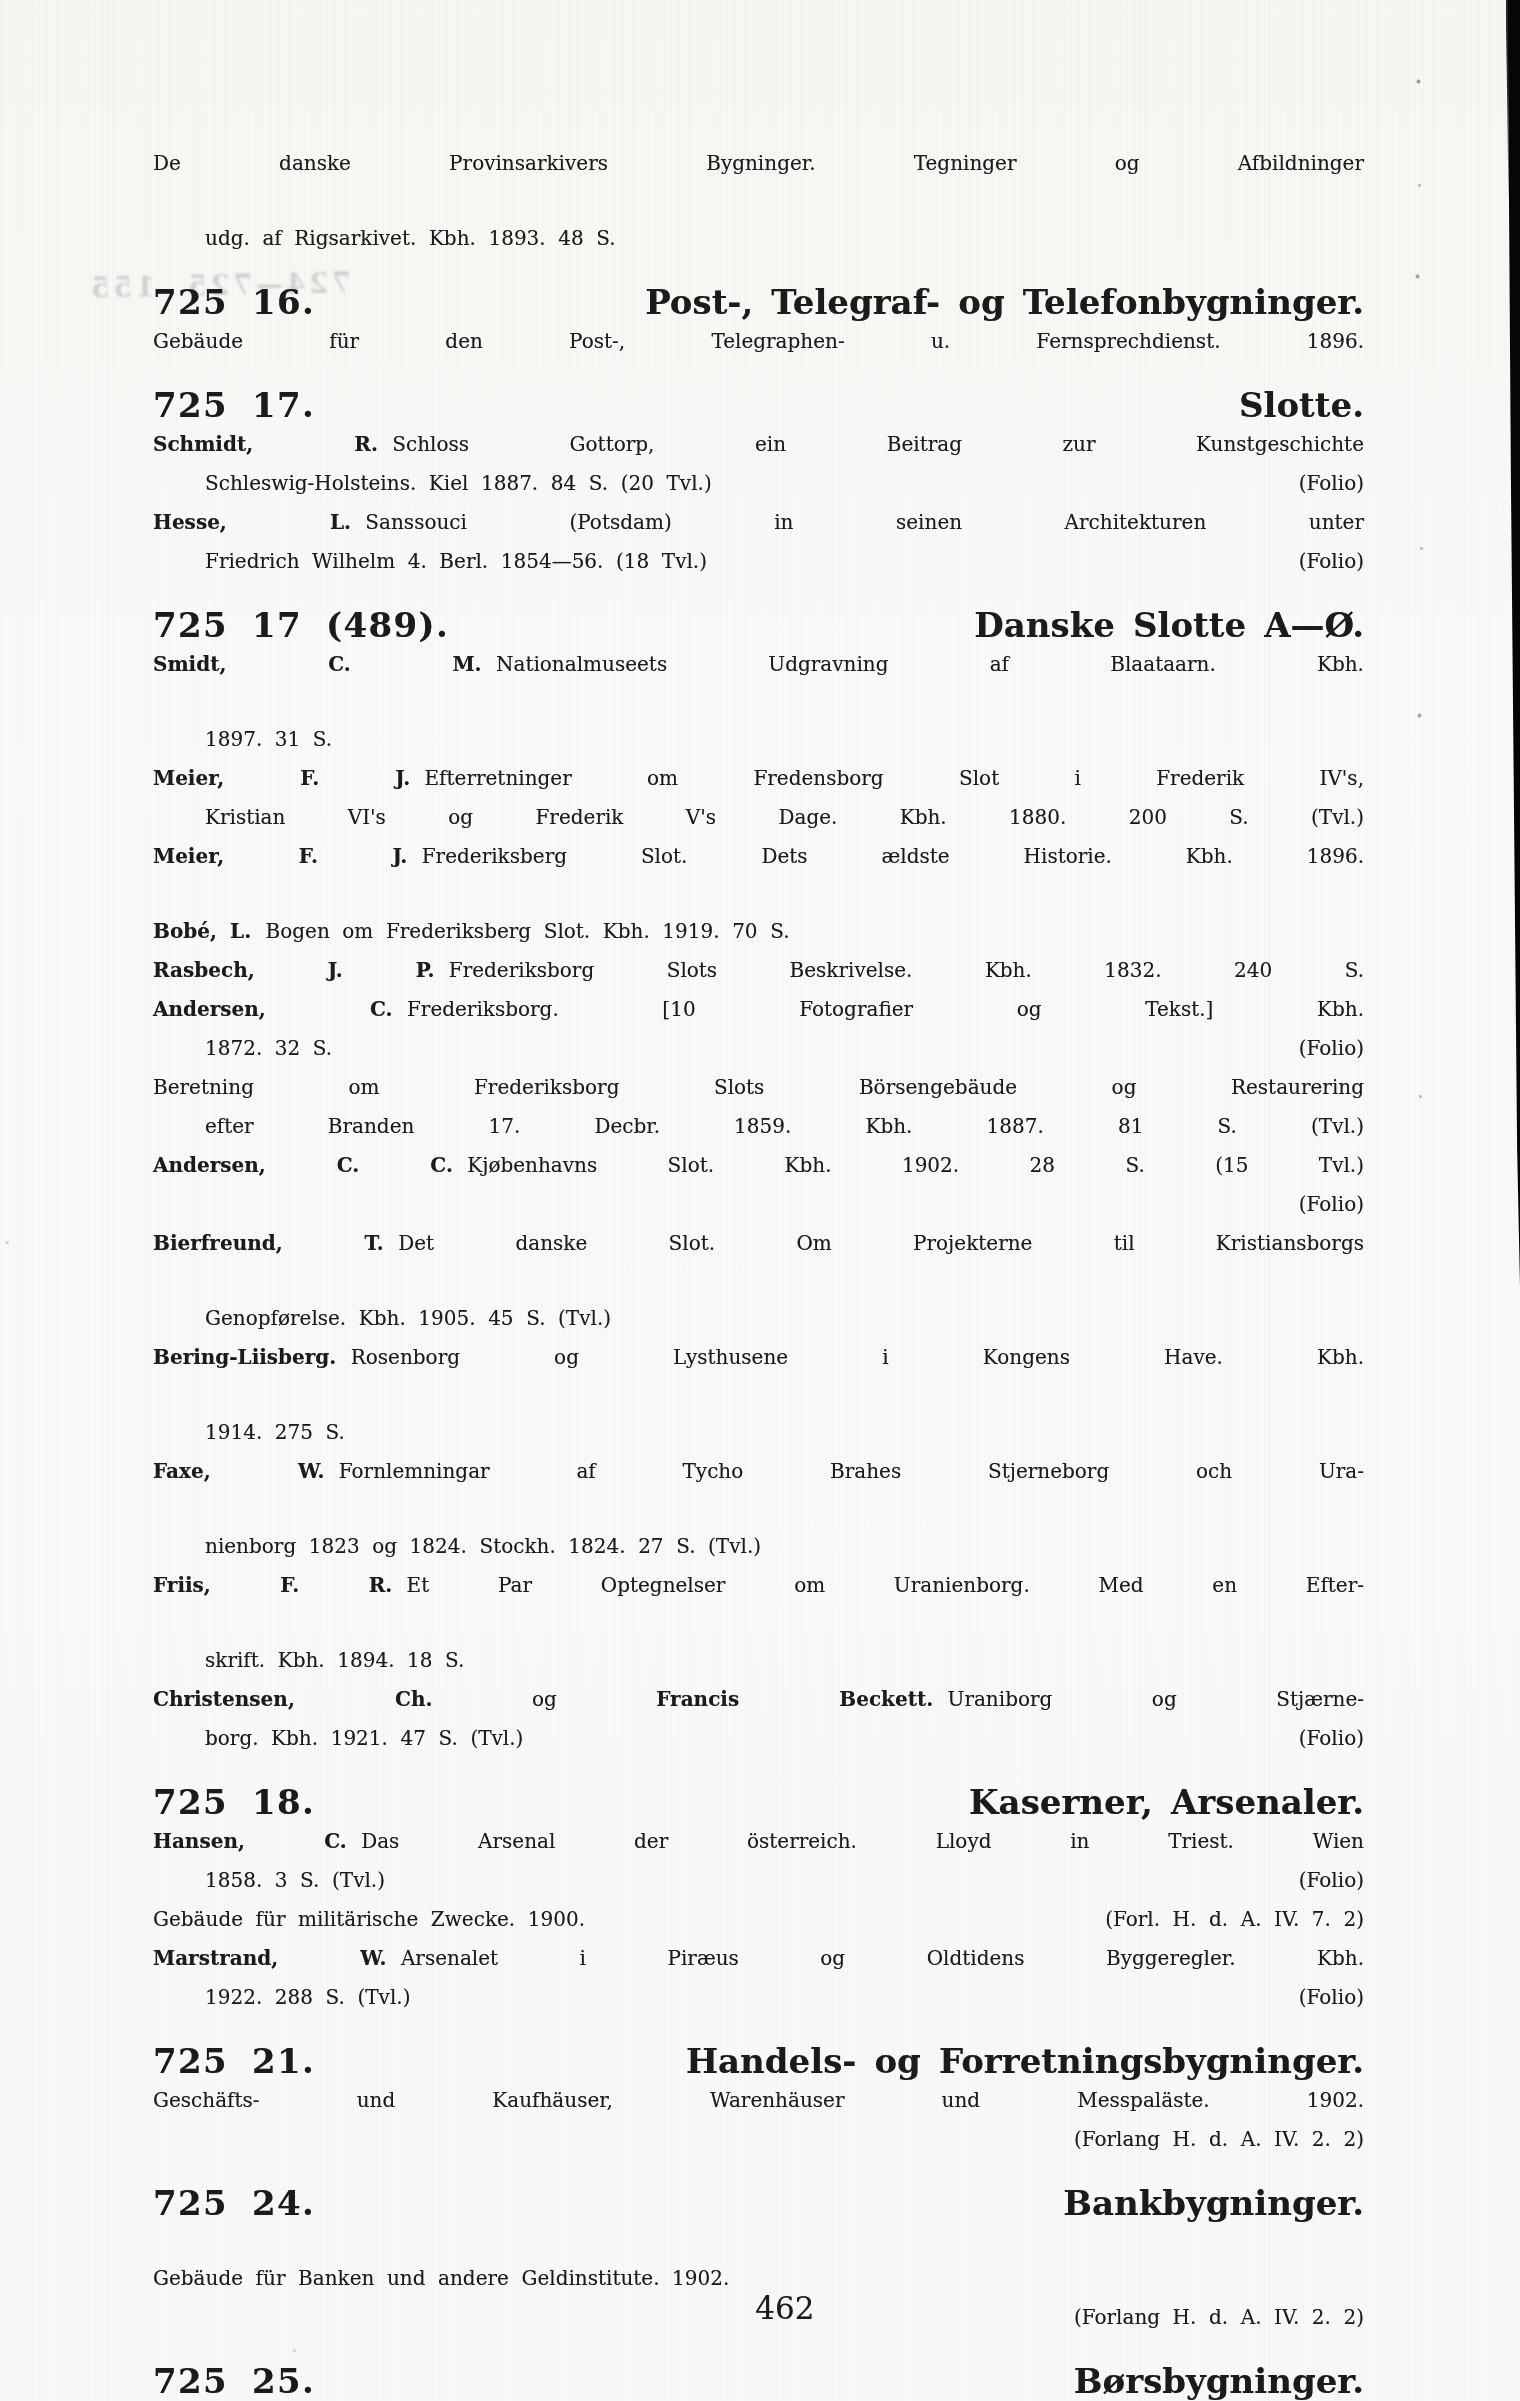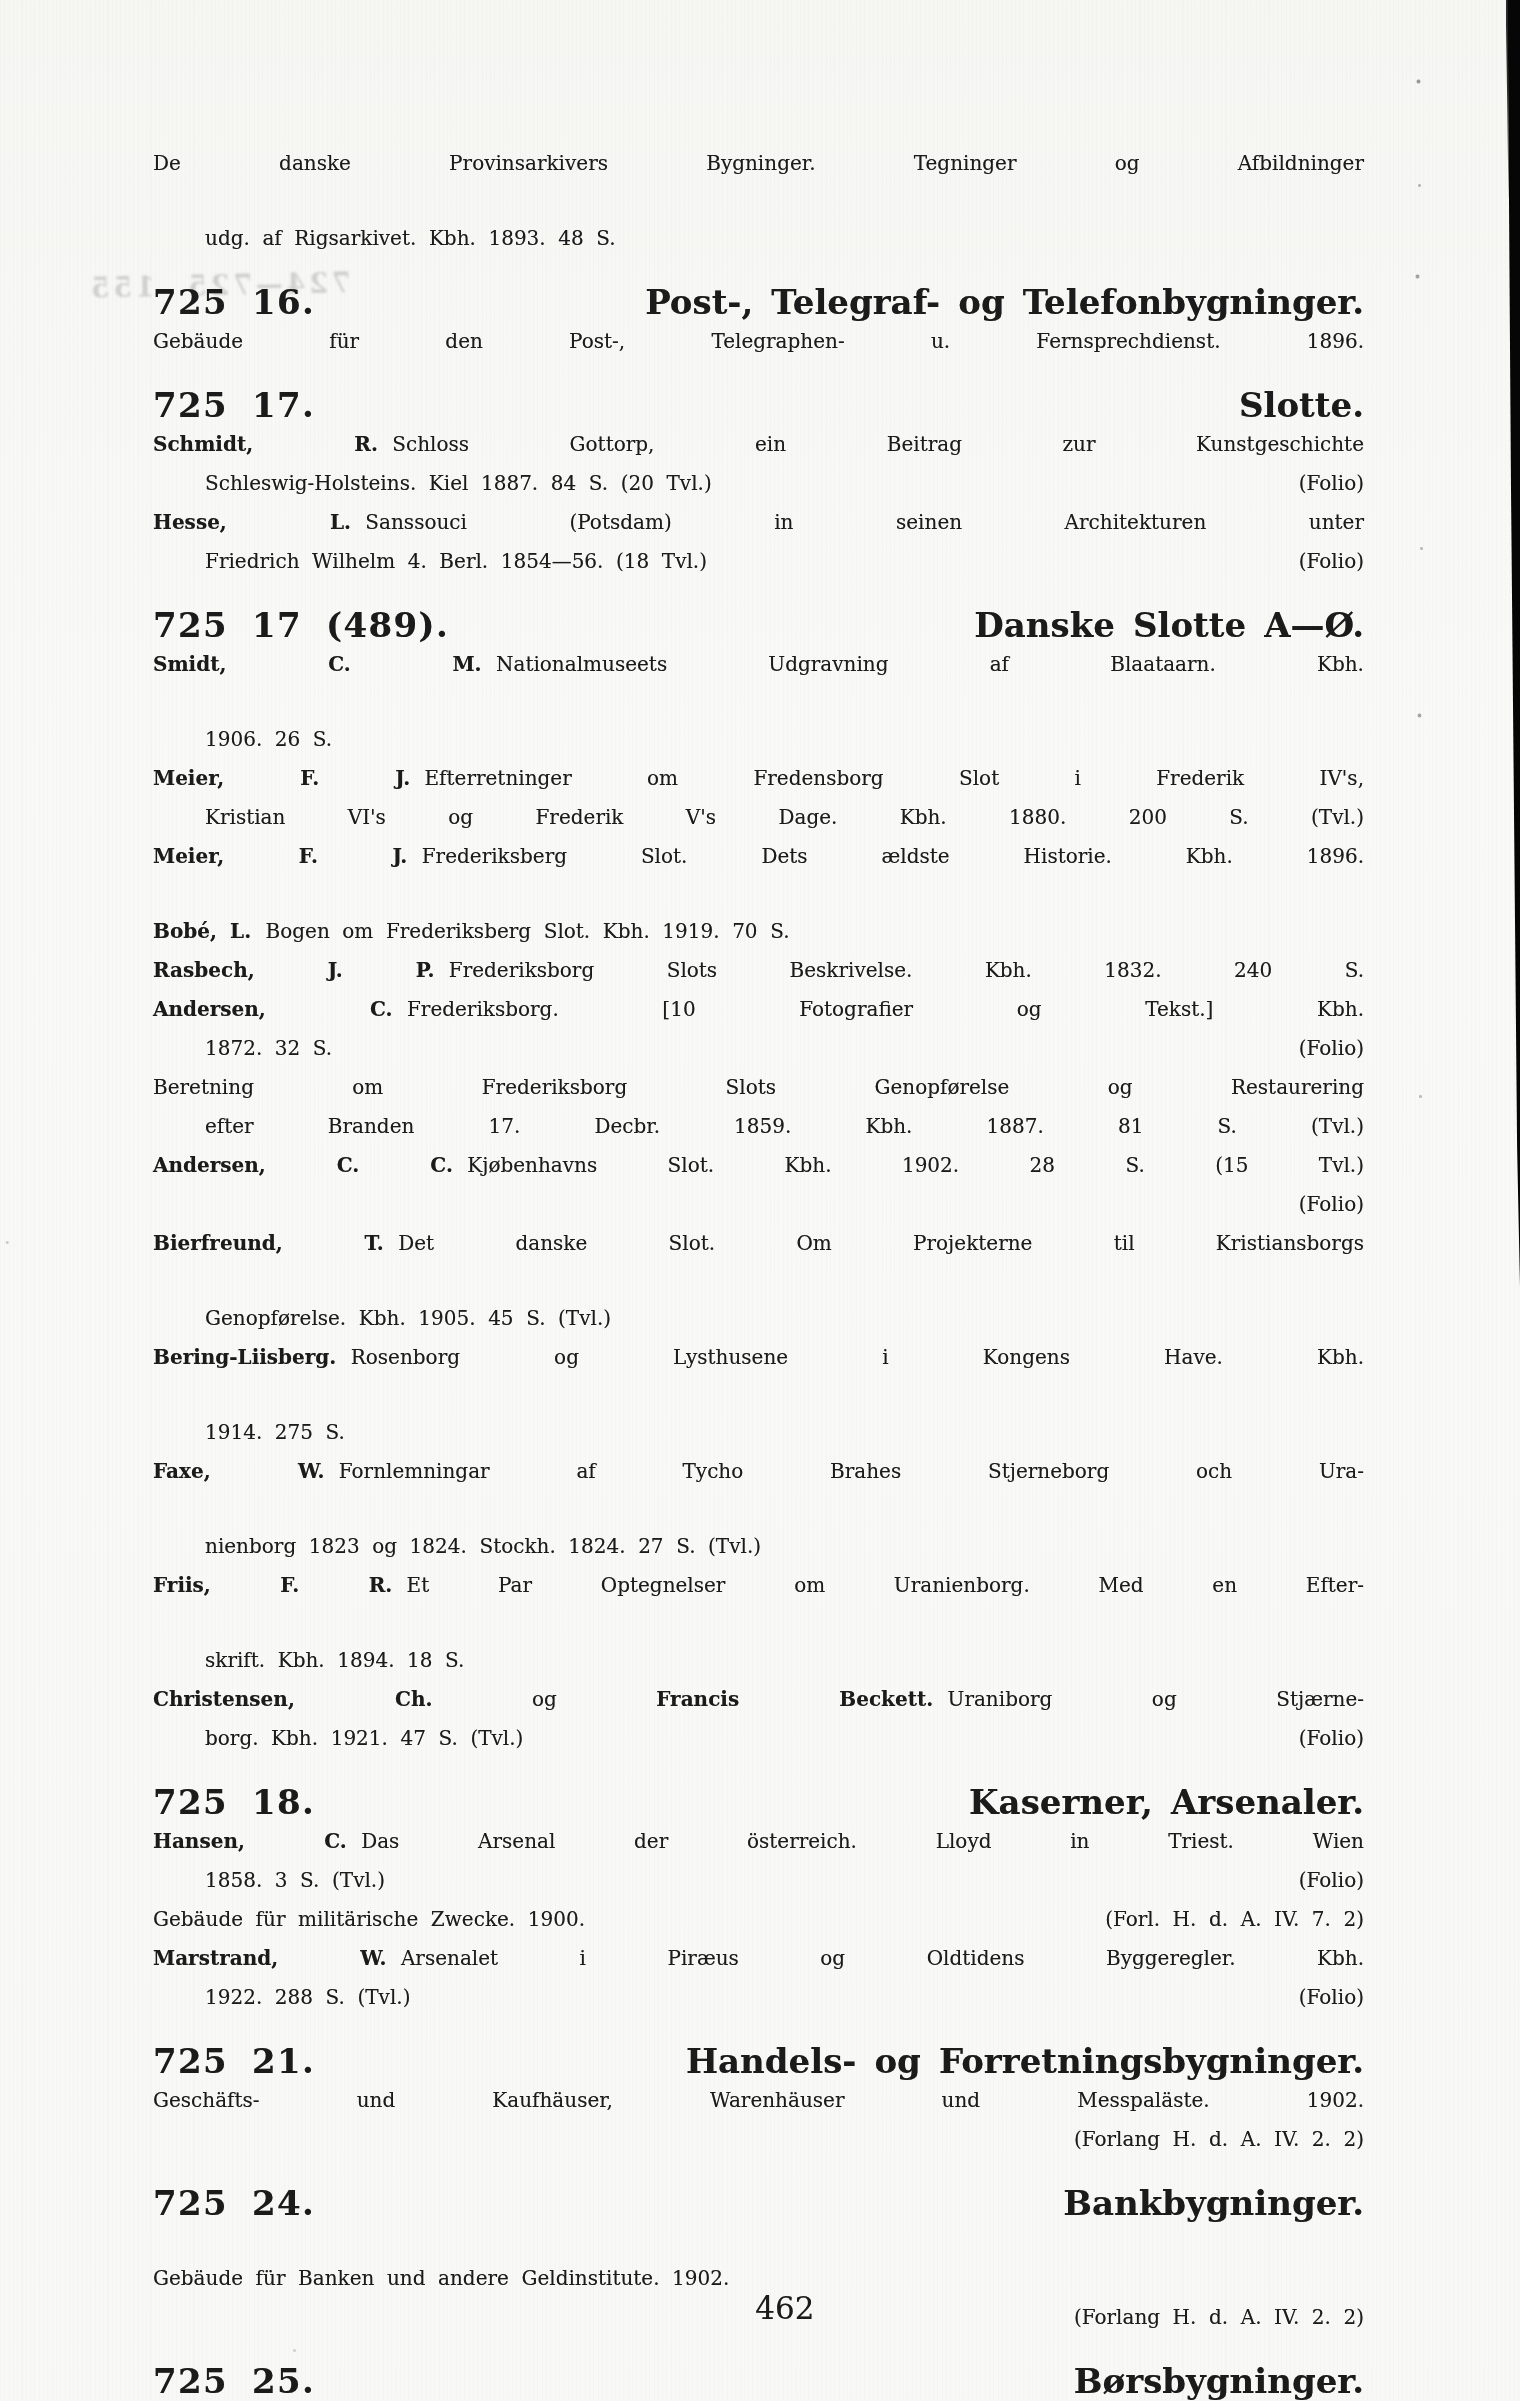--- a/index.html
+++ b/index.html
@@ -64,32 +64,32 @@
       <div class="line just"><span class="b gap">Hesse, L.</span><span class="">Sanssouci (Potsdam) in seinen Architekturen unter</span></div>
       <div class="line between indent">
         <span><span class="">Friedrich Wilhelm 4. Berl. 1854—56. (18 Tvl.)</span></span>
         <span>(Folio)</span>
       </div>
       <div class="line header">
         <span class="hnum">725 17 (489).</span>
         <span class="htitle">Danske Slotte A—Ø.</span>
       </div>
       <div class="line just"><span class="b gap">Smidt, C. M.</span><span class="">Nationalmuseets Udgravning af Blaataarn. Kbh.</span></div>
-      <div class="line leftline indent"><span class="">1906. 26 S.</span></div>
+      <div class="line leftline indent"><span class="">1897. 31 S.</span></div>
       <div class="line just"><span class="b gap">Meier, F. J.</span><span class="">Efterretninger om Fredensborg Slot i Frederik IV's,</span></div>
       <div class="line just indent"><span class="">Kristian VI's og Frederik V's Dage. Kbh. 1880. 200 S. (Tvl.)</span></div>
       <div class="line just"><span class="b gap">Meier, F. J.</span><span class="">Frederiksberg Slot. Dets ældste Historie. Kbh. 1896.</span></div>
       <div class="line leftline"><span class="b gap">Bobé, L.</span><span class="">Bogen om Frederiksberg Slot. Kbh. 1919. 70 S.</span></div>
       <div class="line just"><span class="b gap">Rasbech, J. P.</span><span class="">Frederiksborg Slots Beskrivelse. Kbh. 1832. 240 S.</span></div>
       <div class="line just"><span class="b gap">Andersen, C.</span><span class="">Frederiksborg. [10 Fotografier og Tekst.] Kbh.</span></div>
       <div class="line between indent">
         <span><span class="">1872. 32 S.</span></span>
         <span>(Folio)</span>
       </div>
-      <div class="line just"><span class="">Beretning om Frederiksborg Slots Genopførelse og Restaurering</span></div>
+      <div class="line just"><span class="">Beretning om Frederiksborg Slots Börsengebäude og Restaurering</span></div>
       <div class="line just indent"><span class="">efter Branden 17. Decbr. 1859. Kbh. 1887. 81 S. (Tvl.)</span></div>
       <div class="line just"><span class="b gap">Andersen, C. C.</span><span class="">Kjøbenhavns Slot. Kbh. 1902. 28 S. (15 Tvl.)</span></div>
       <div class="line rightline"><span class="">(Folio)</span></div>
       <div class="line just"><span class="b gap">Bierfreund, T.</span><span class="">Det danske Slot. Om Projekterne til Kristiansborgs</span></div>
       <div class="line leftline indent"><span class="">Genopførelse. Kbh. 1905. 45 S. (Tvl.)</span></div>
       <div class="line just"><span class="b gap">Bering-Liisberg.</span><span class="">Rosenborg og Lysthusene i Kongens Have. Kbh.</span></div>
       <div class="line leftline indent"><span class="">1914. 275 S.</span></div>
       <div class="line just"><span class="b gap">Faxe, W.</span><span class="">Fornlemningar af Tycho Brahes Stjerneborg och Ura-</span></div>
       <div class="line leftline indent"><span class="">nienborg 1823 og 1824. Stockh. 1824. 27 S. (Tvl.)</span></div>
       <div class="line just"><span class="b gap">Friis, F. R.</span><span class="">Et Par Optegnelser om Uranienborg. Med en Efter-</span></div>

